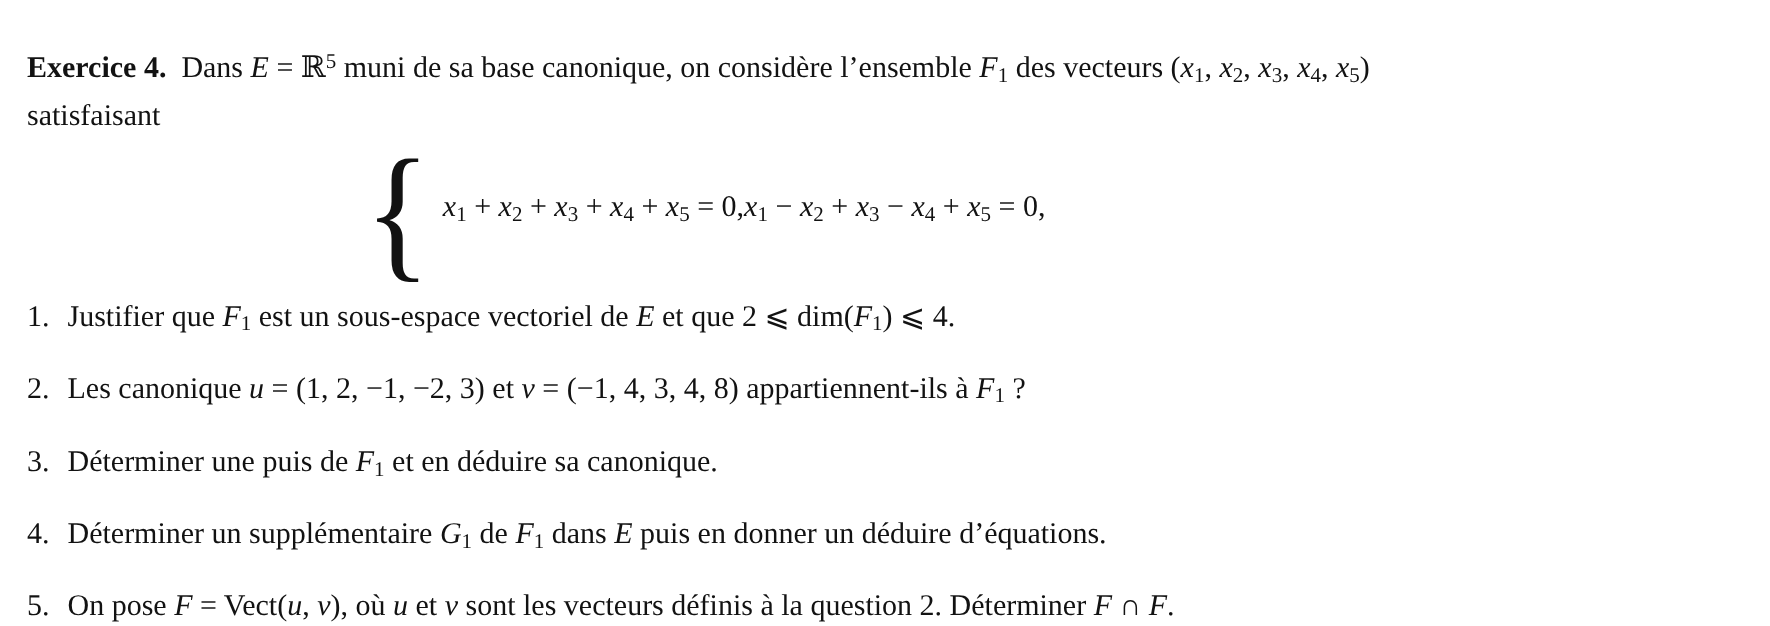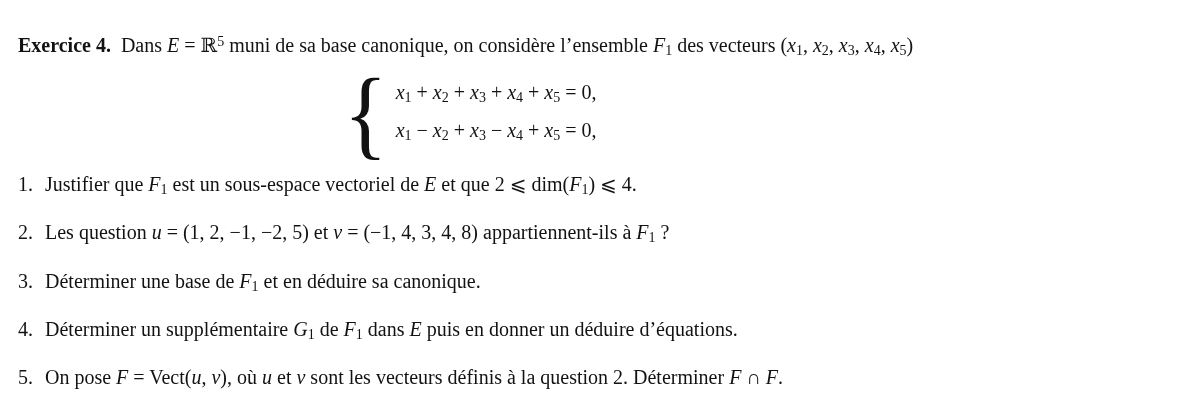--- a/index.html
+++ b/index.html
@@ -28,59 +28,60 @@
   .brace {
     display: inline-block;
     font-family: "Liberation Serif", "DejaVu Serif", serif;
     font-weight: 400;
     font-size: 92px;
     line-height: 1;
     transform: scaleY(1.08);
     transform-origin: center;
     margin-right: 8px;
   }
-  .eqs { display: flex; flex-direction: column; align-items: flex-end; }
+  .eqs { display: flex; flex-direction: row; align-items: flex-end; }
   .eq { line-height: 33px; white-space: nowrap; }
   
   .items { margin-top: 10px; }
   .item { display: flex; line-height: 28px; margin-bottom: 14px; }
   .item-num { flex: 0 0 auto; width: 27px; }
   .item-text { flex: 1 1 auto; white-space: nowrap; }
 </style>
 </head>
 <body>
 
 <div class="page">
 
   <div class="intro">
     <div class="line"><span class="r-b">Exercice 4.</span><span class="r-n">&nbsp; Dans </span><span class="r-i">E</span><span class="r-n"> = ℝ</span><span class="r-sup">5</span><span class="r-n"> muni de sa base canonique, on considère l’ensemble </span><span class="r-i">F</span><span class="r-sub">1</span><span class="r-n"> des vecteurs (</span><span class="r-i">x</span><span class="r-sub">1</span><span class="r-n">, </span><span class="r-i">x</span><span class="r-sub">2</span><span class="r-n">, </span><span class="r-i">x</span><span class="r-sub">3</span><span class="r-n">, </span><span class="r-i">x</span><span class="r-sub">4</span><span class="r-n">, </span><span class="r-i">x</span><span class="r-sub">5</span><span class="r-n">)</span></div>
+    <div class="line"><span class="r-n">satisfaisant</span></div>
   </div>
 
   <div class="system">
     <div class="system-inner">
       <span class="brace">{</span>
       <div class="eqs">
         <div class="eq"><span class="r-i">x</span><span class="r-sub">1</span><span class="r-n"> + </span><span class="r-i">x</span><span class="r-sub">2</span><span class="r-n"> + </span><span class="r-i">x</span><span class="r-sub">3</span><span class="r-n"> + </span><span class="r-i">x</span><span class="r-sub">4</span><span class="r-n"> + </span><span class="r-i">x</span><span class="r-sub">5</span><span class="r-n"> = 0,</span></div>
         <div class="eq"><span class="r-i">x</span><span class="r-sub">1</span><span class="r-n"> − </span><span class="r-i">x</span><span class="r-sub">2</span><span class="r-n"> + </span><span class="r-i">x</span><span class="r-sub">3</span><span class="r-n"> − </span><span class="r-i">x</span><span class="r-sub">4</span><span class="r-n"> + </span><span class="r-i">x</span><span class="r-sub">5</span><span class="r-n"> = 0,</span></div>
       </div>
     </div>
   </div>
 
   <div class="items">
     <div class="item">
       <span class="item-num">1.</span>
       <span class="item-text"><span class="r-n">Justifier que </span><span class="r-i">F</span><span class="r-sub">1</span><span class="r-n"> est un sous-espace vectoriel de </span><span class="r-i">E</span><span class="r-n"> et que 2 ⩽ dim(</span><span class="r-i">F</span><span class="r-sub">1</span><span class="r-n">) ⩽ 4.</span></span>
     </div>
     <div class="item">
       <span class="item-num">2.</span>
-      <span class="item-text"><span class="r-n">Les question </span><span class="r-i">u</span><span class="r-n"> = (1, 2, −1, −2, 5) et </span><span class="r-i">v</span><span class="r-n"> = (−1, 4, 3, 4, 8) appartiennent-ils à </span><span class="r-i">F</span><span class="r-sub">1</span><span class="r-n"> ?</span></span>
+      <span class="item-text"><span class="r-n">Les canonique </span><span class="r-i">u</span><span class="r-n"> = (1, 2, −1, −2, 3) et </span><span class="r-i">v</span><span class="r-n"> = (−1, 4, 3, 4, 8) appartiennent-ils à </span><span class="r-i">F</span><span class="r-sub">1</span><span class="r-n"> ?</span></span>
     </div>
     <div class="item">
       <span class="item-num">3.</span>
-      <span class="item-text"><span class="r-n">Déterminer une base de </span><span class="r-i">F</span><span class="r-sub">1</span><span class="r-n"> et en déduire sa canonique.</span></span>
+      <span class="item-text"><span class="r-n">Déterminer une puis de </span><span class="r-i">F</span><span class="r-sub">1</span><span class="r-n"> et en déduire sa canonique.</span></span>
     </div>
     <div class="item">
       <span class="item-num">4.</span>
       <span class="item-text"><span class="r-n">Déterminer un supplémentaire </span><span class="r-i">G</span><span class="r-sub">1</span><span class="r-n"> de </span><span class="r-i">F</span><span class="r-sub">1</span><span class="r-n"> dans </span><span class="r-i">E</span><span class="r-n"> puis en donner un déduire d’équations.</span></span>
     </div>
     <div class="item">
       <span class="item-num">5.</span>
       <span class="item-text"><span class="r-n">On pose </span><span class="r-i">F</span><span class="r-n"> = Vect(</span><span class="r-i">u</span><span class="r-n">, </span><span class="r-i">v</span><span class="r-n">), où </span><span class="r-i">u</span><span class="r-n"> et </span><span class="r-i">v</span><span class="r-n"> sont les vecteurs définis à la question 2. Déterminer </span><span class="r-i">F</span><span class="r-n"> ∩ </span><span class="r-i">F</span><span class="r-n">.</span></span>
     </div>
   </div>

